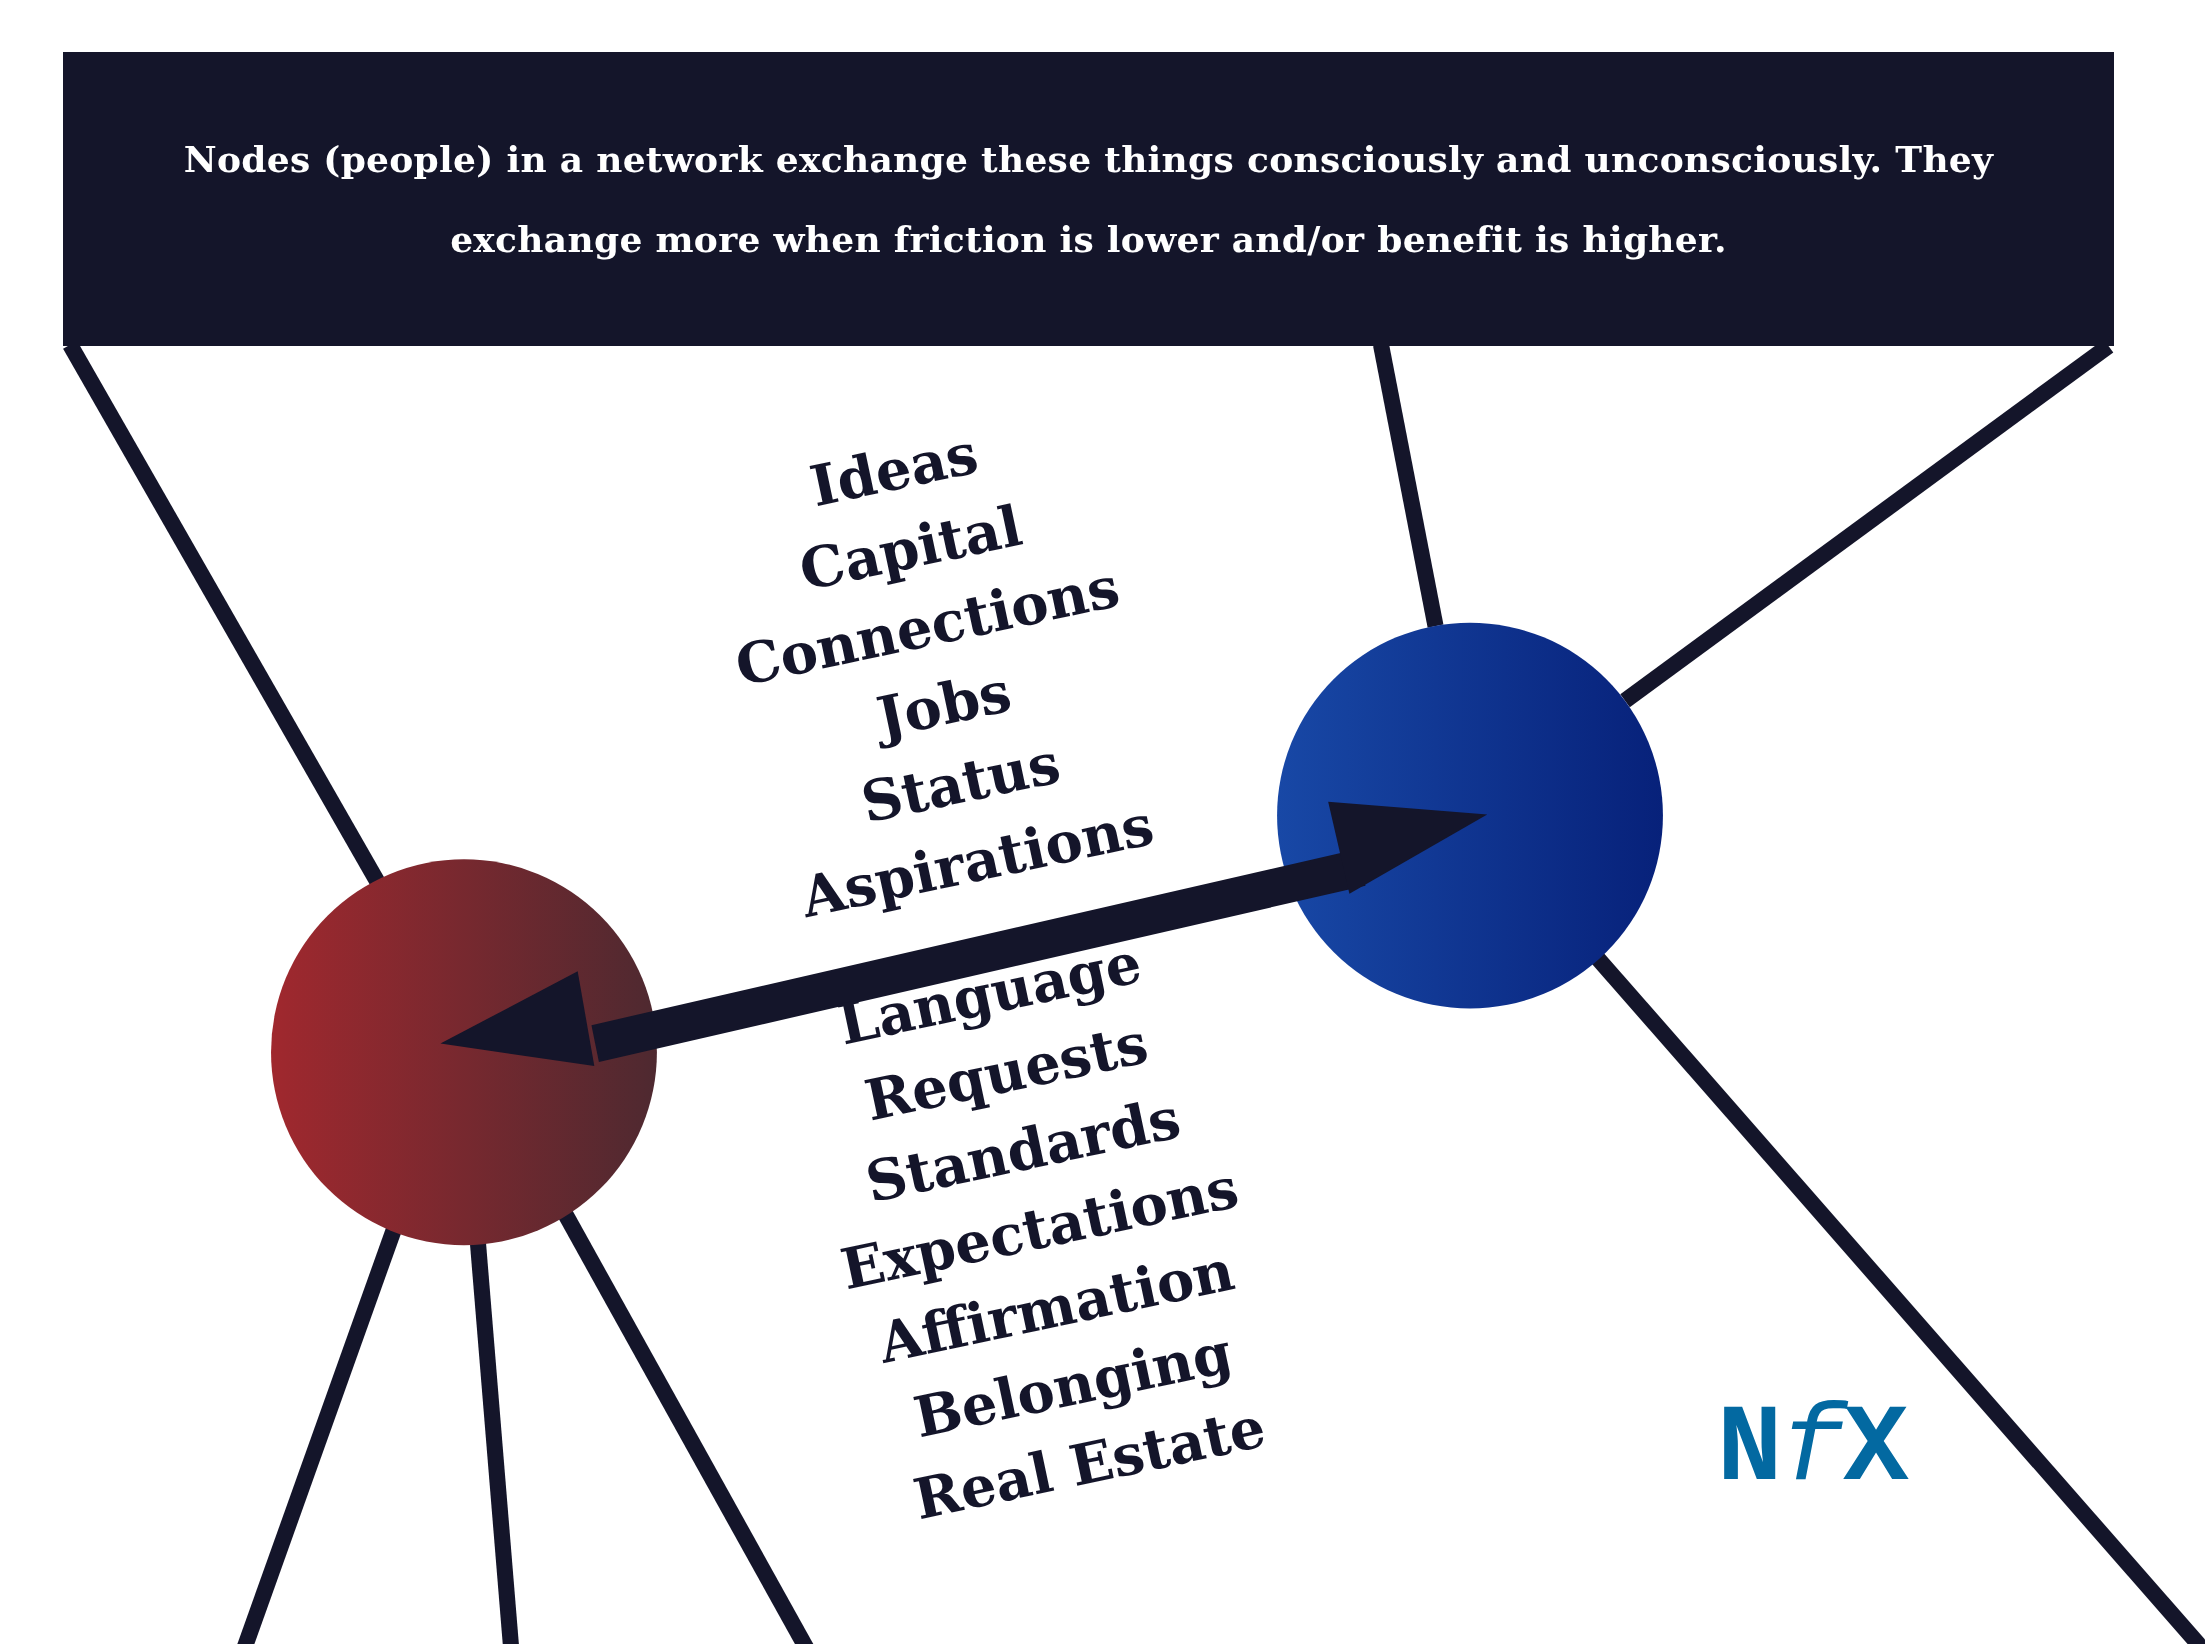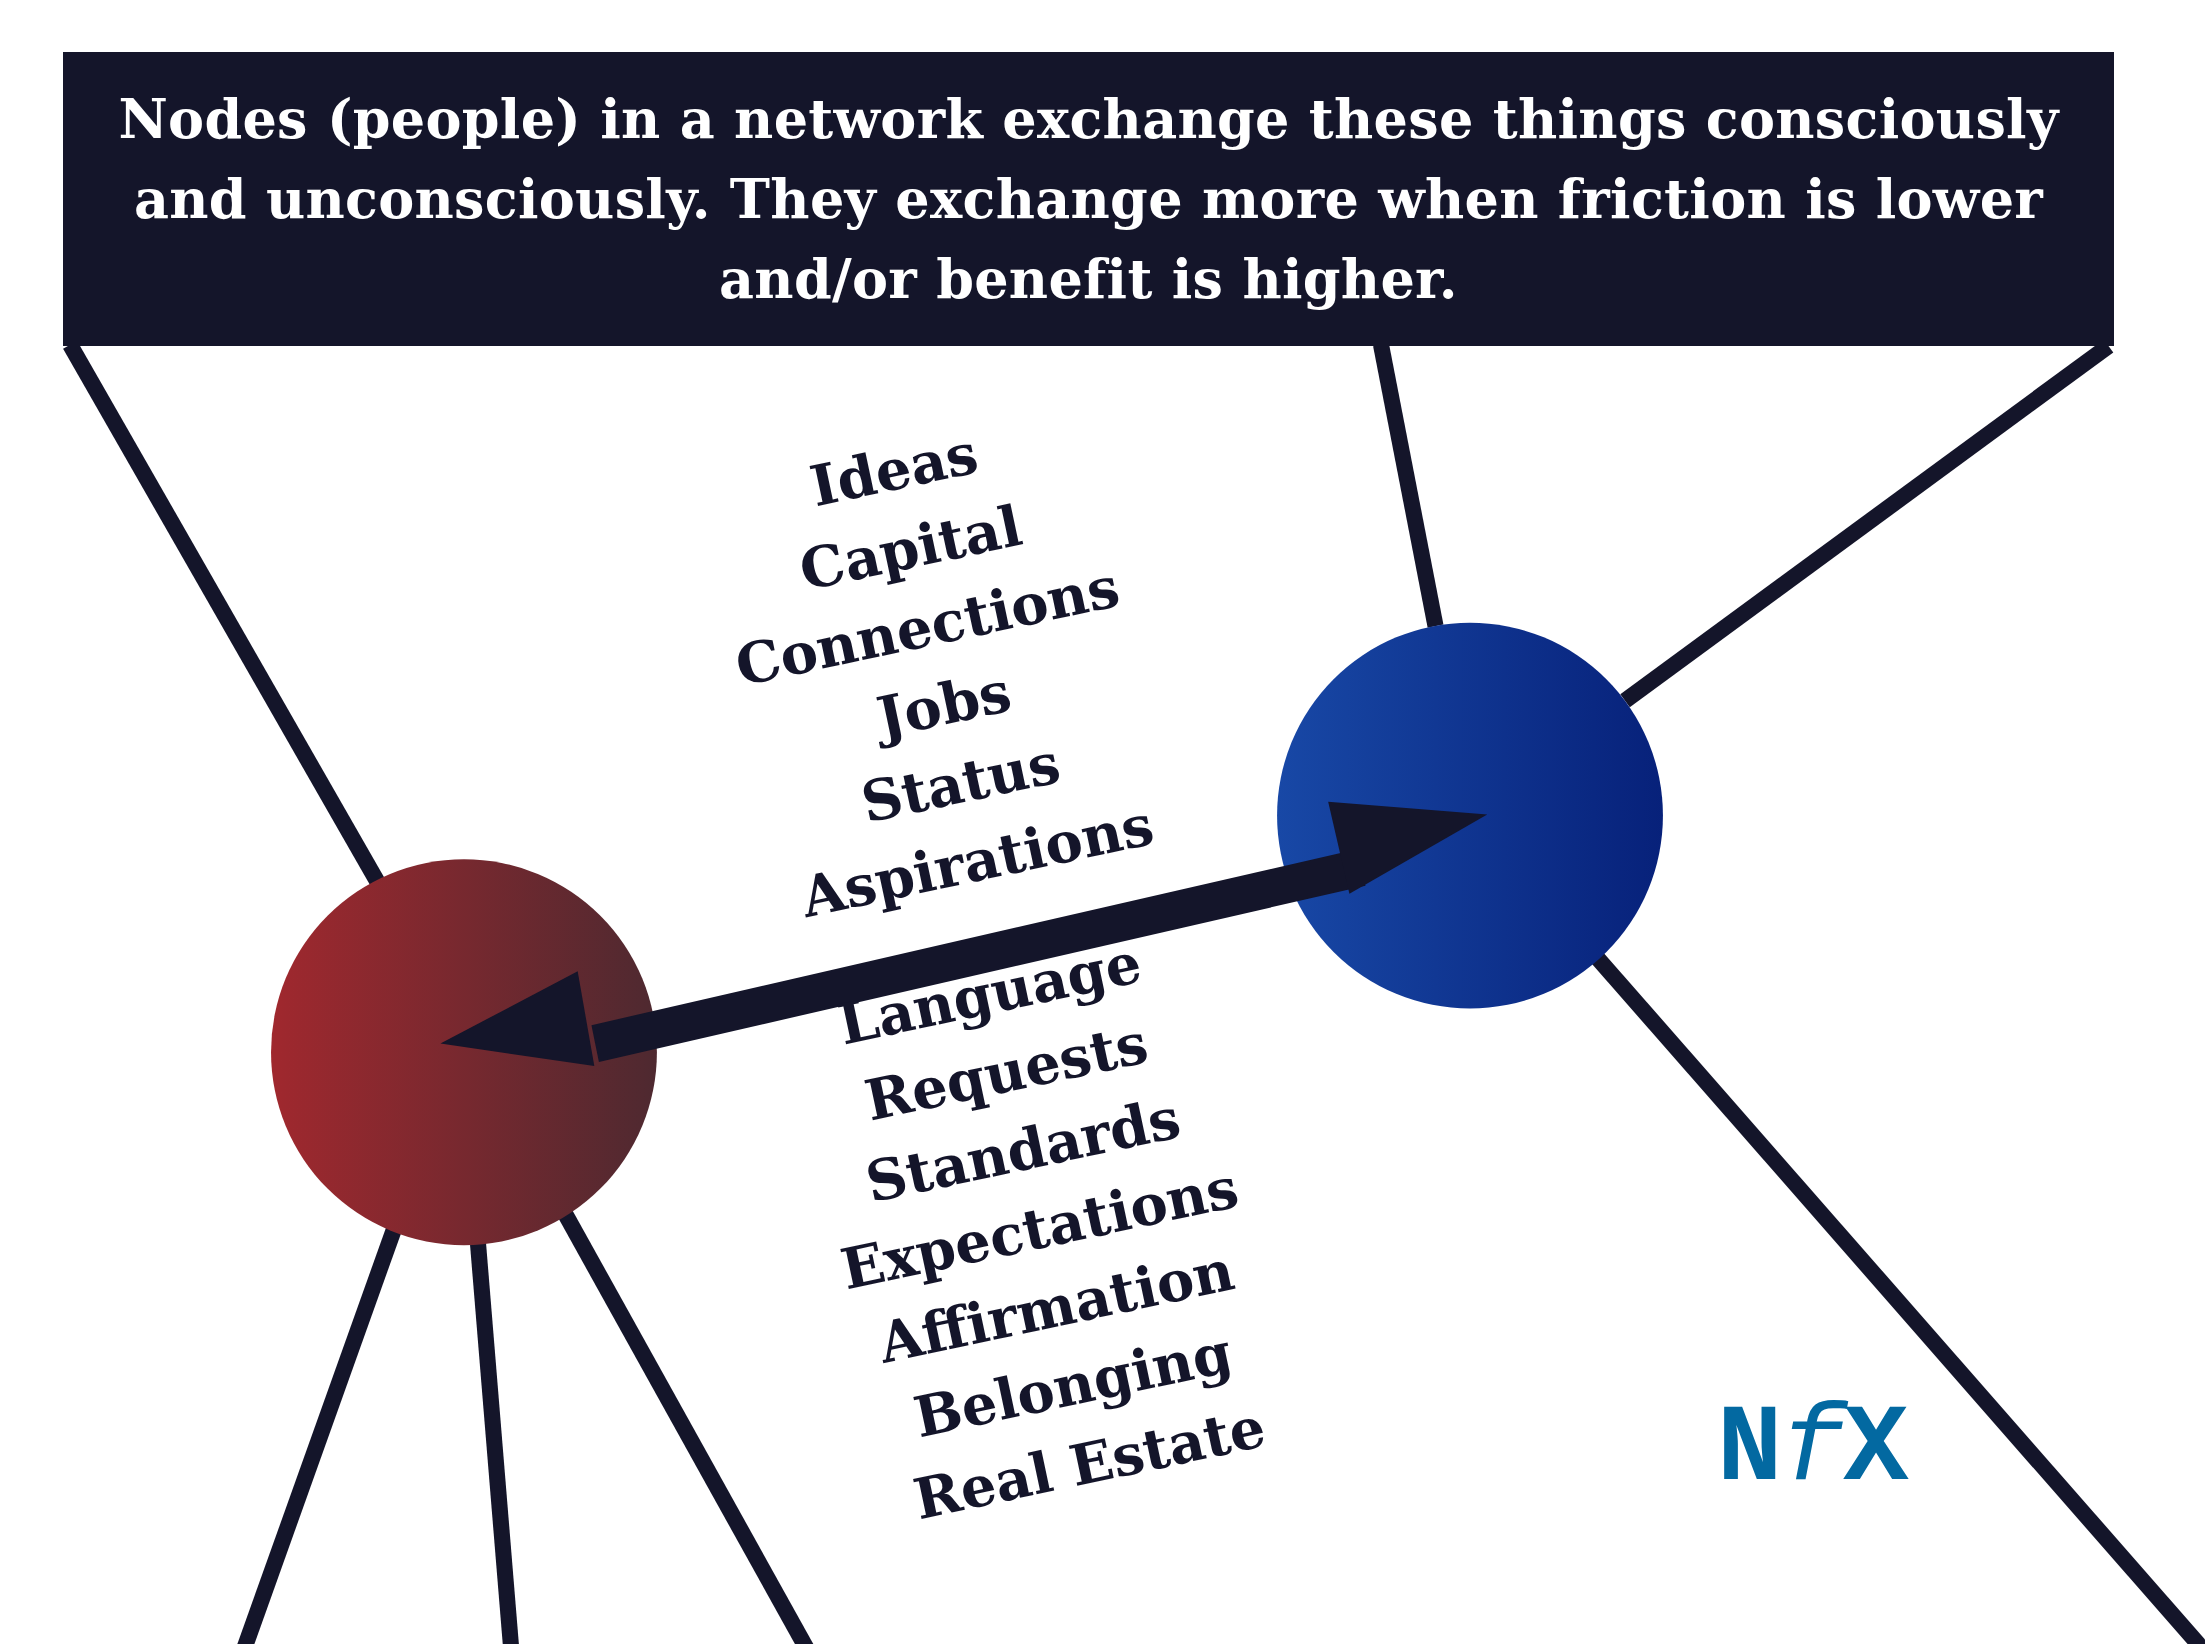--- a/index.html
+++ b/index.html
@@ -7,21 +7,21 @@
   .canvas { position:absolute; left:0; top:0; width:2205px; height:1645px; }
   .header-box {
     position:absolute; left:63px; top:52px; width:2051px; height:294px;
     background:#14152a; box-sizing:border-box;
     display:flex; align-items:center; justify-content:center;
     padding:0 52px;
   }
   .header-text {
     color:#ffffff; text-align:center;
     font-family:"DejaVu Serif", "Liberation Serif", serif;
-    font-weight:bold; font-size:54px; line-height:80px; margin:0;
+    font-weight:bold; font-size:36px; line-height:80px; margin:0;
     letter-spacing:0.3px;
   }
   .word-list {
     position:absolute; margin:0; padding:0; list-style:none;
     font-family:"DejaVu Serif", "Liberation Serif", serif;
     font-weight:bold; color:#14152a;
     text-align:center; transform-origin:50% 50%;
     transform:rotate(-12deg);
   }
   .word-list li { display:block; white-space:nowrap; }

